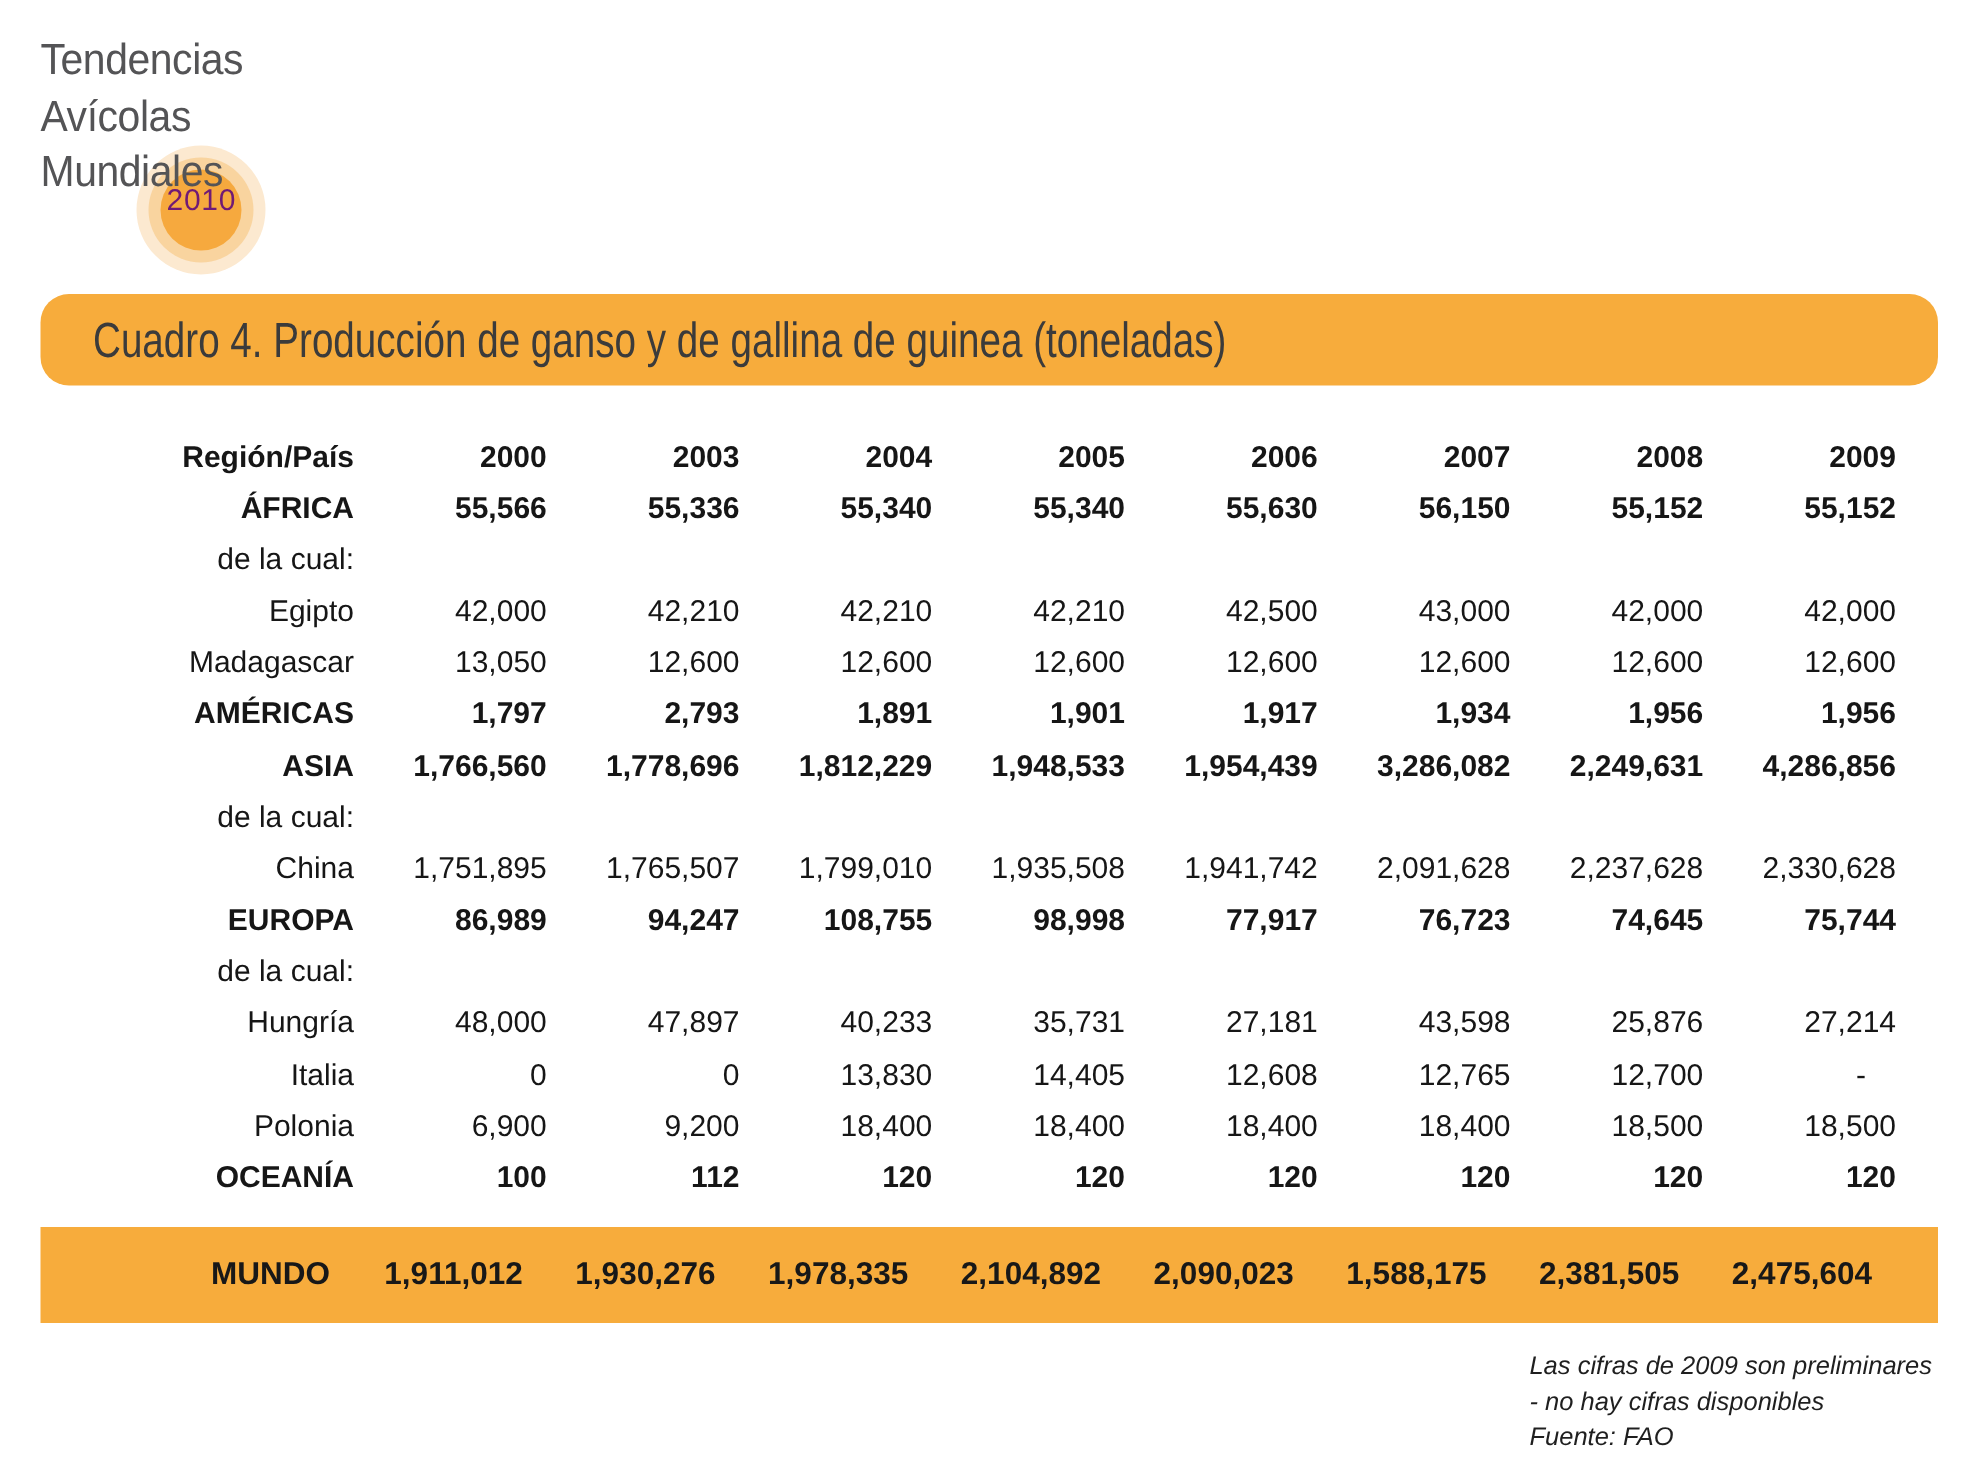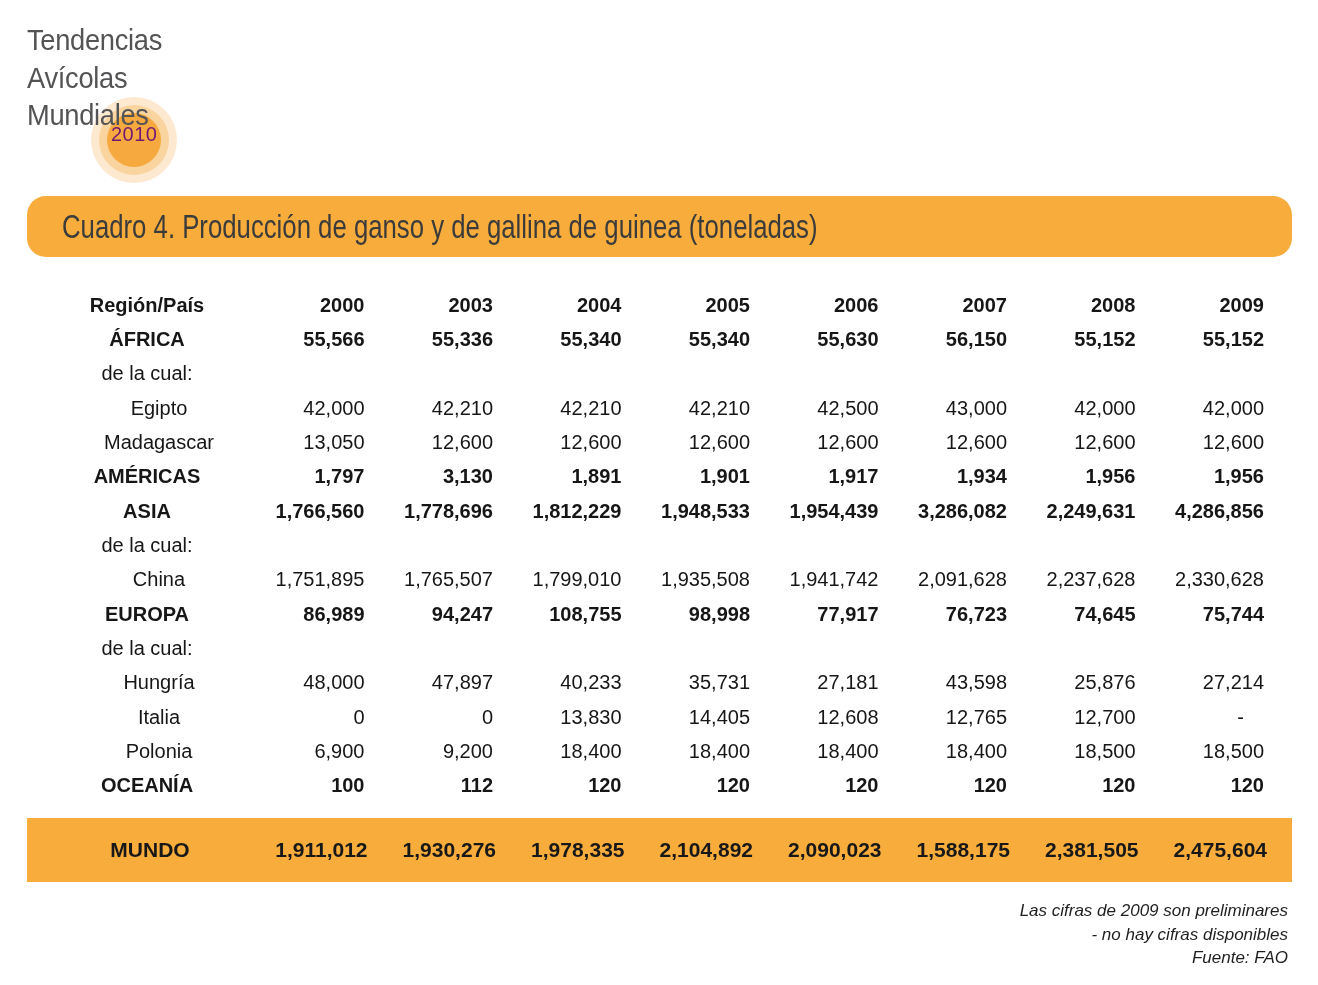--- a/index.html
+++ b/index.html
@@ -46,43 +46,43 @@
   
   .table { position: absolute; left: 58px; top: 288px; width: 1206px; }
   .row {
     display: grid;
     grid-template-columns: 178px repeat(8, 1fr);
     height: 34.33px;
     align-items: center;
     font-size: 20px;
   }
   .cell { white-space: nowrap; }
-  .cell.label { text-align: center; }
+  .cell.label { text-align: right; }
   .cell.num { text-align: right; }
   .row.header .cell, .row.region .cell { font-weight: 700; }
   .row.country .cell.label { padding-left: 24px; font-weight: 400; }
   .row.note .cell.label { font-weight: 400; }
   .cell.num.dash { padding-right: 20px; }
 
   
   .total-bar {
     position: absolute; left: 27px; top: 818px; width: 1265px; height: 64px;
     background: #f7ac3c;
     display: flex; align-items: center;
   }
   .total-grid {
-    margin-left: 34px; width: 1206px;
+    margin-left: 15px; width: 1206px;
     display: grid; grid-template-columns: 178px repeat(8, 1fr);
     font-size: 21px; font-weight: 700; color: #181818;
   }
 
   
   .footnotes {
     position: absolute; right: 30px; top: 899px;
-    text-align: right; font-style: italic;
+    font-style: italic;
     font-size: 17px; line-height: 23.5px; color: #1f1f1f;
   }
 </style>
 </head>
 <body>
 
 <div class="page">
 
   <div class="logo-rings">
     <div class="ring outer"></div>
@@ -145,21 +145,21 @@
           <div class="cell num">12,600</div>
           <div class="cell num">12,600</div>
           <div class="cell num">12,600</div>
           <div class="cell num">12,600</div>
           <div class="cell num">12,600</div>
           <div class="cell num">12,600</div>
         </div>
         <div class="row region">
           <div class="cell label">AMÉRICAS</div>
           <div class="cell num">1,797</div>
-          <div class="cell num">3,130</div>
+          <div class="cell num">2,793</div>
           <div class="cell num">1,891</div>
           <div class="cell num">1,901</div>
           <div class="cell num">1,917</div>
           <div class="cell num">1,934</div>
           <div class="cell num">1,956</div>
           <div class="cell num">1,956</div>
         </div>
         <div class="row region">
           <div class="cell label">ASIA</div>
           <div class="cell num">1,766,560</div>

